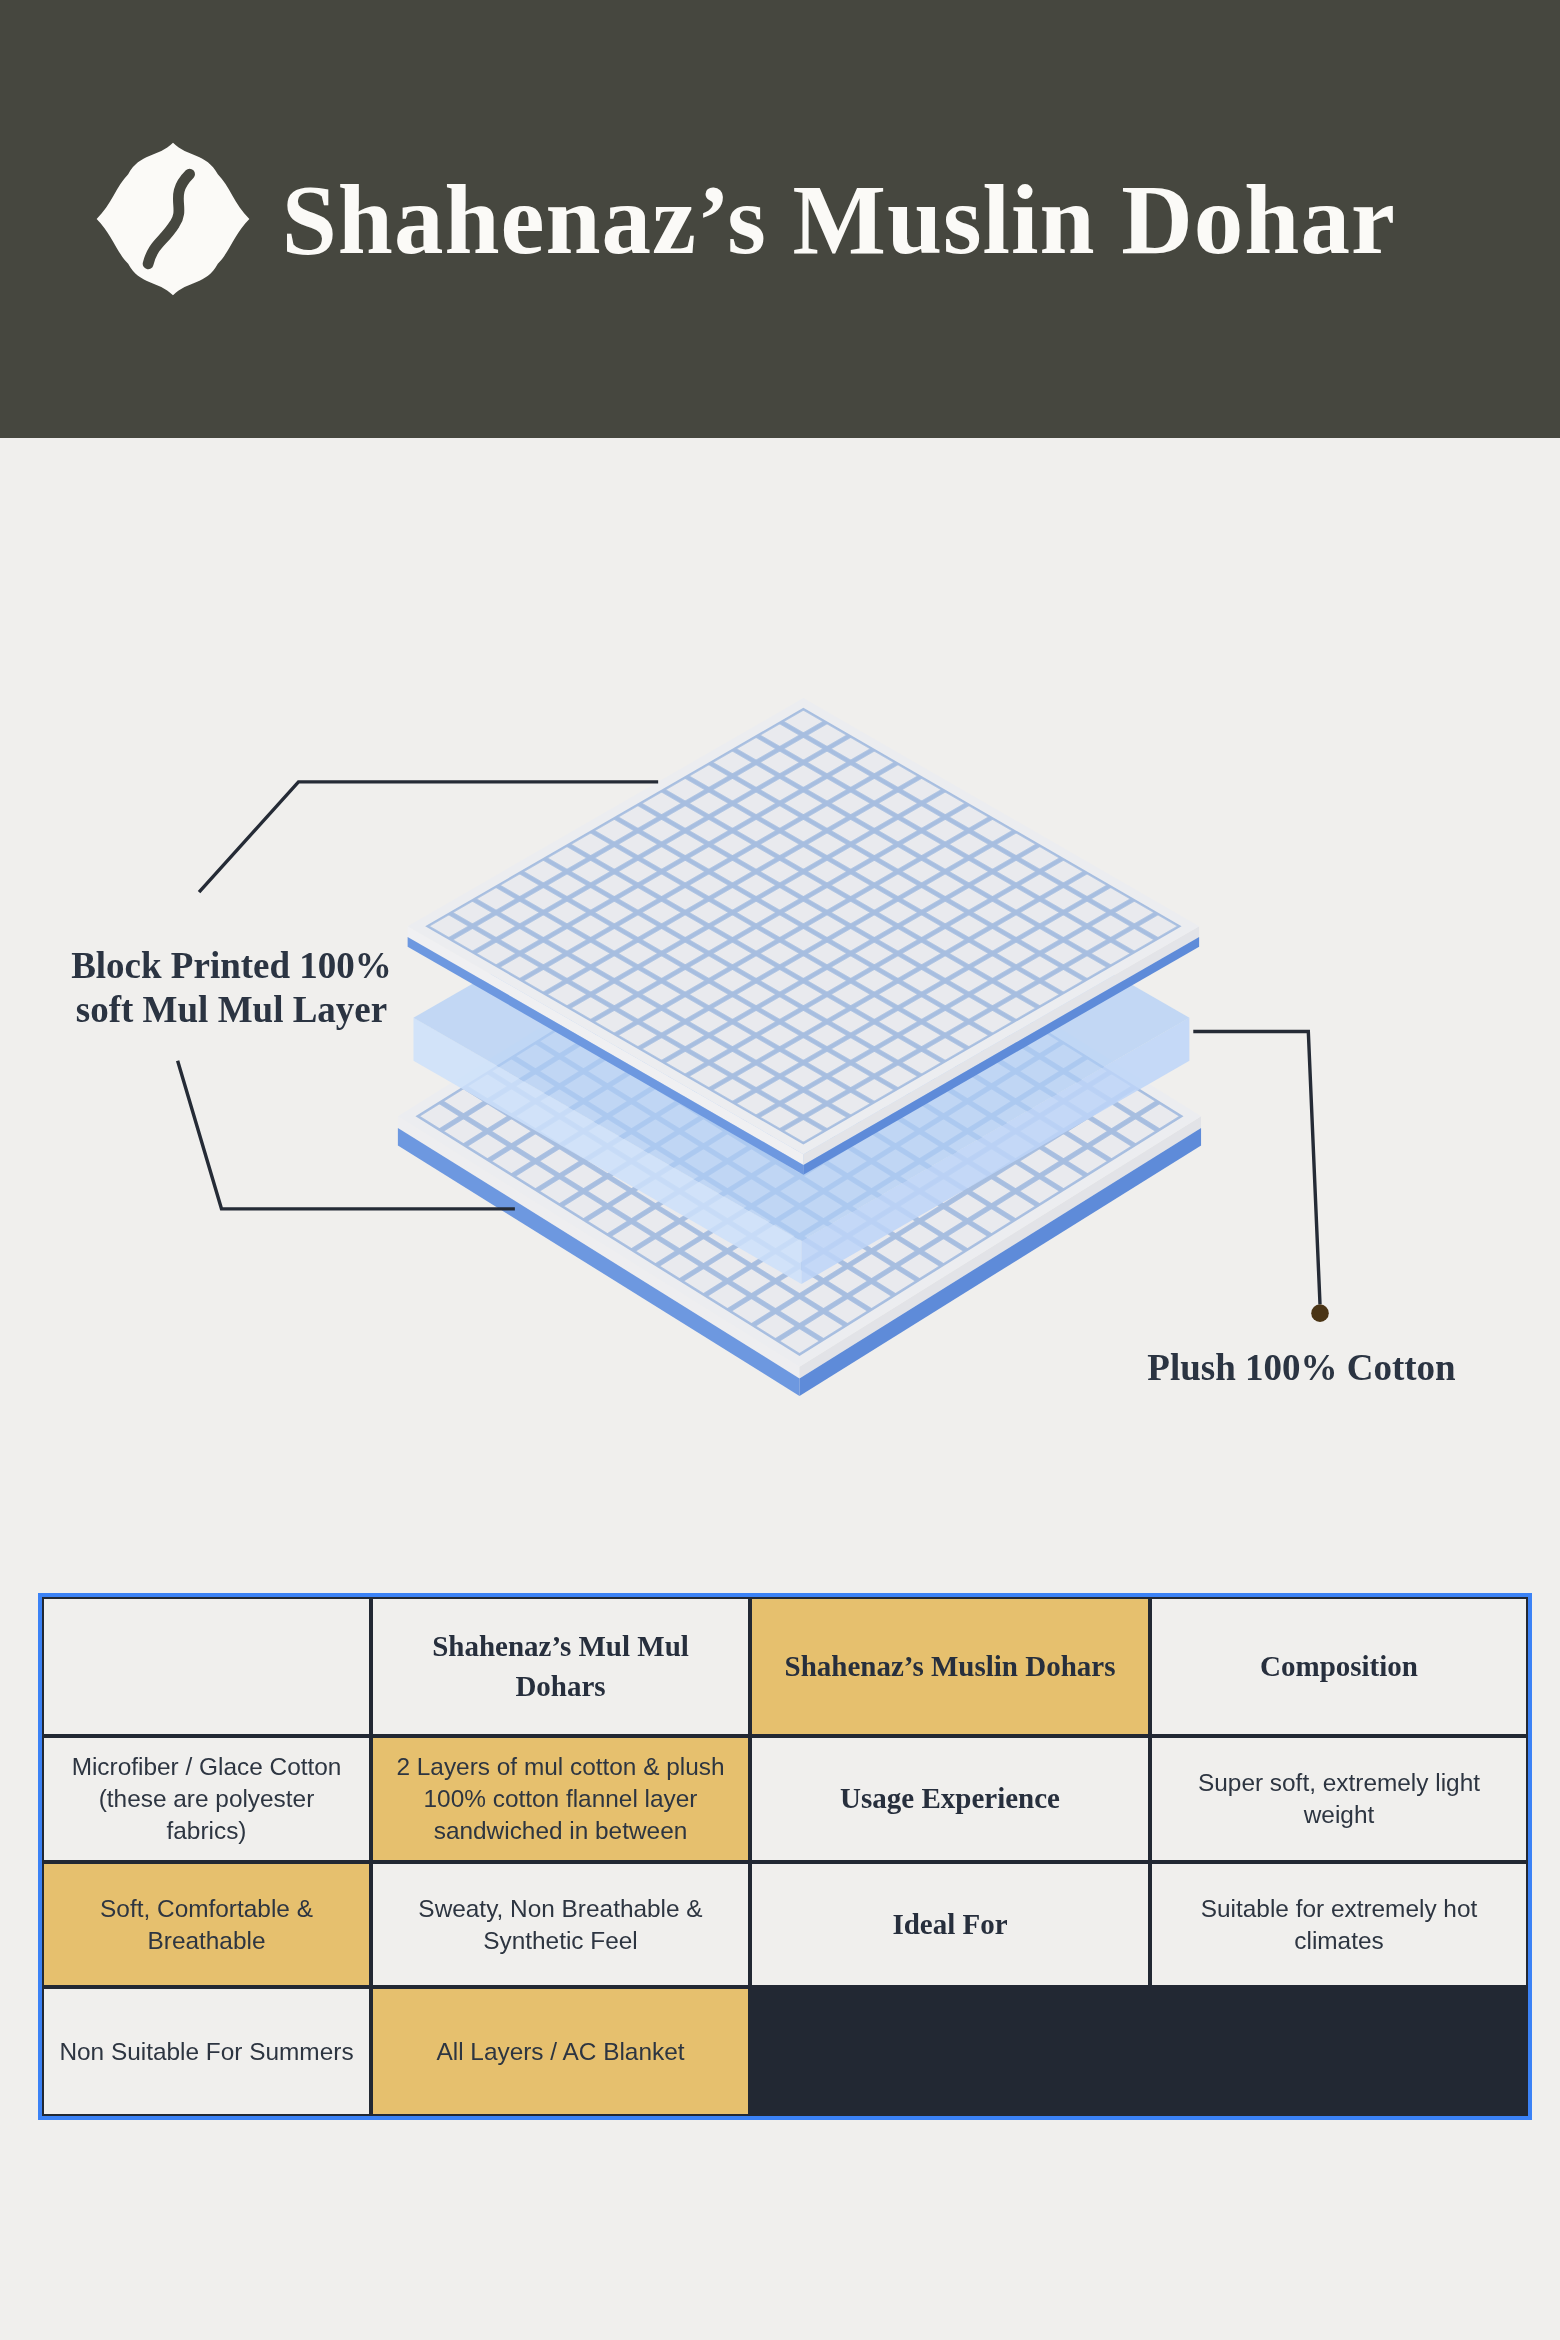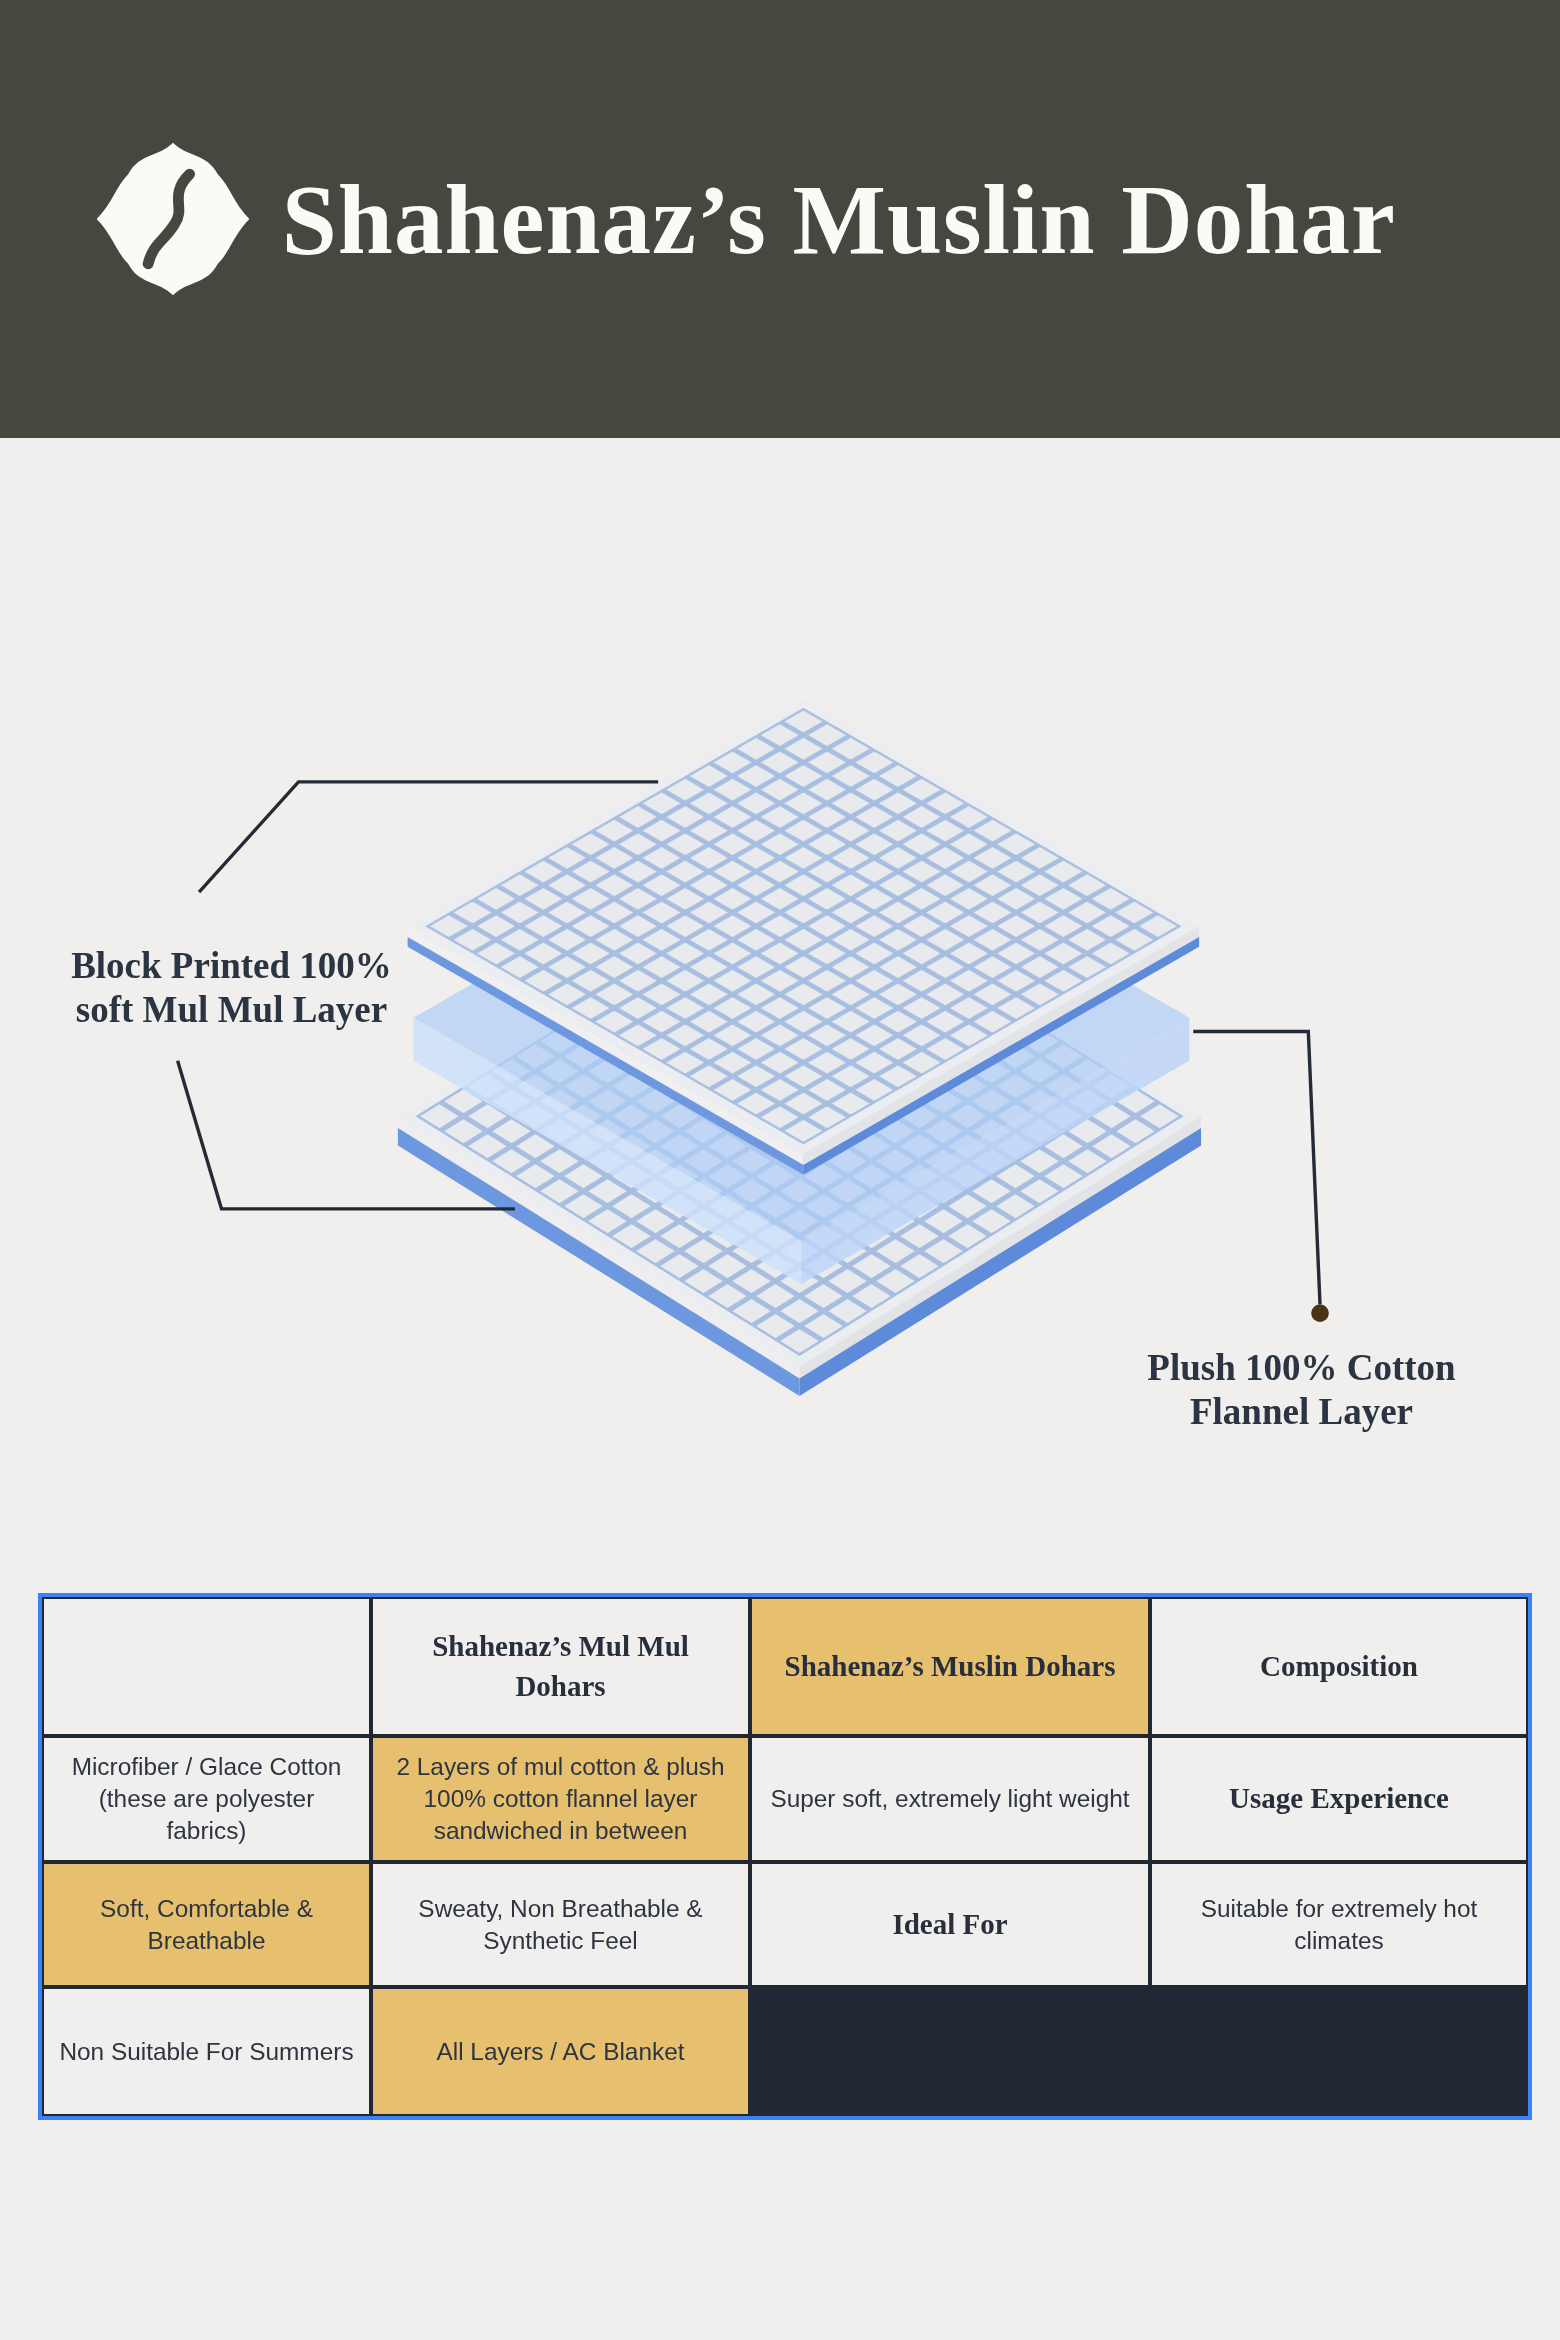--- a/index.html
+++ b/index.html
@@ -92,37 +92,36 @@
       </g>
       <circle cx="1354" cy="1347" r="9" fill="#4a3415"></circle>
     </svg>
 
     <div class="dlabel dlabel-left">
       <span class="dline">Block Printed 100%</span>
       <span class="dline">soft Mul Mul Layer</span>
     </div>
     <div class="dlabel dlabel-right">
       <span class="dline">Plush 100% Cotton</span>
-      <span class="dline">Flannel Layer</span>
     </div>
   </section>
 
   <section class="compare">
     <div class="grid">
 
       <div class="cell chead"></div>
       <div class="cell chead">Shahenaz’s Mul Mul Dohars</div>
       <div class="cell chead hl">Shahenaz’s Muslin Dohars</div>
 
       <div class="cell rlabel">Composition</div>
       <div class="cell bodycell">Microfiber / Glace Cotton (these are polyester fabrics)</div>
       <div class="cell bodycell hl">2 Layers of mul cotton &amp; plush 100% cotton flannel layer sandwiched in between</div>
 
+      <div class="cell rlabel">Usage Experience</div>
       <div class="cell bodycell">Super soft, extremely light weight</div>
-      <div class="cell rlabel">Usage Experience</div>
       <div class="cell bodycell hl">Soft, Comfortable &amp; Breathable</div>
       <div class="cell bodycell">Sweaty, Non Breathable &amp; Synthetic Feel</div>
 
       <div class="cell rlabel">Ideal For</div>
       <div class="cell bodycell">Suitable for extremely hot climates</div>
       <div class="cell bodycell">Non Suitable For Summers</div>
       <div class="cell bodycell hl">All Layers / AC Blanket</div>
     </div>
   </section>
 

